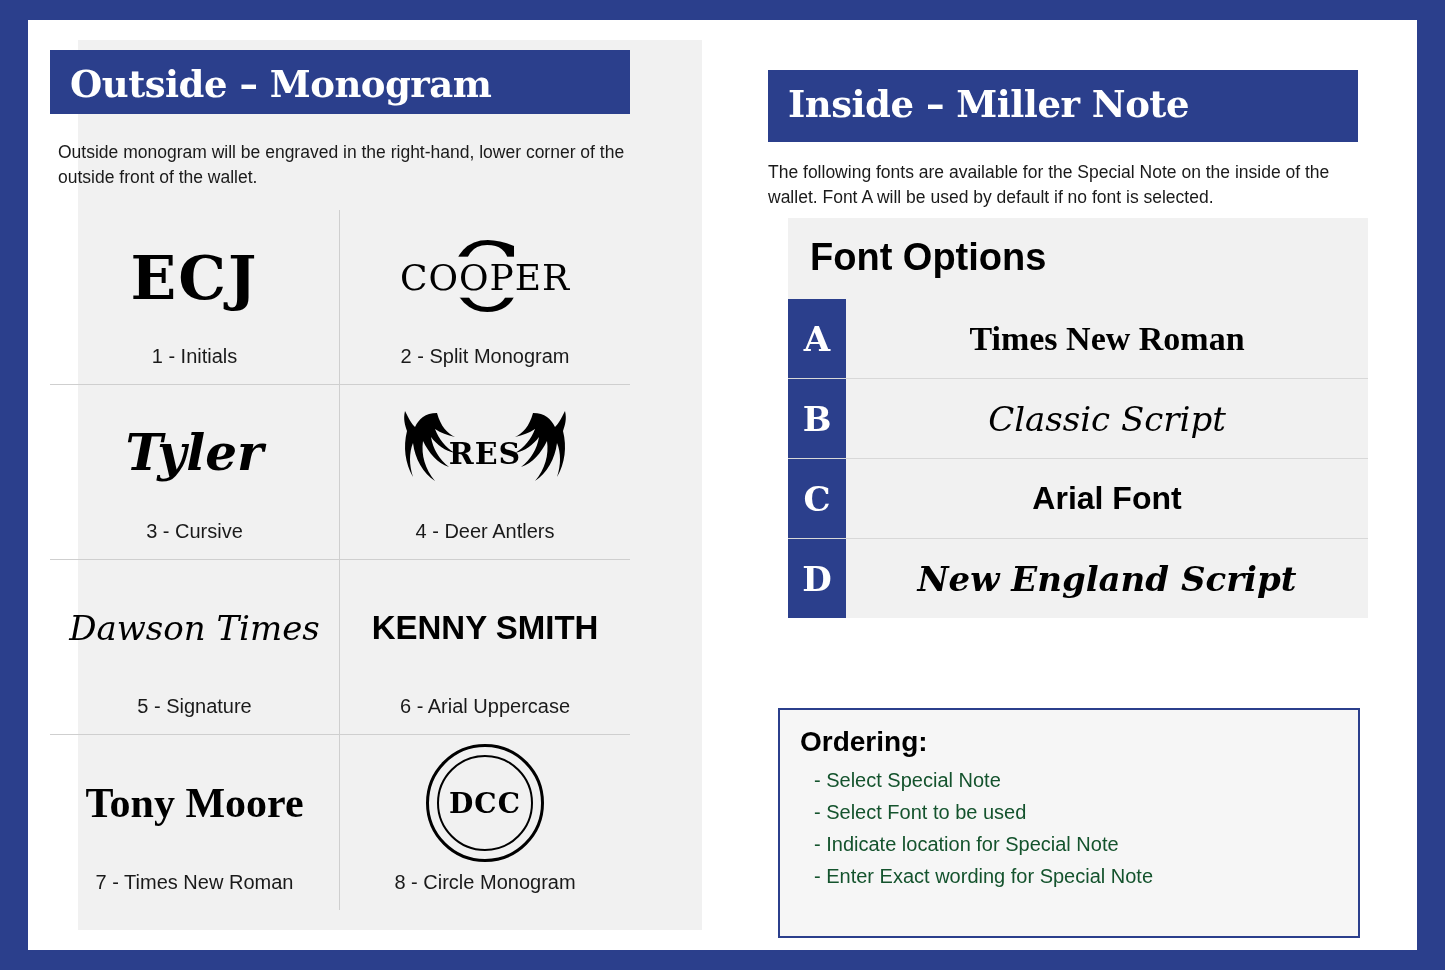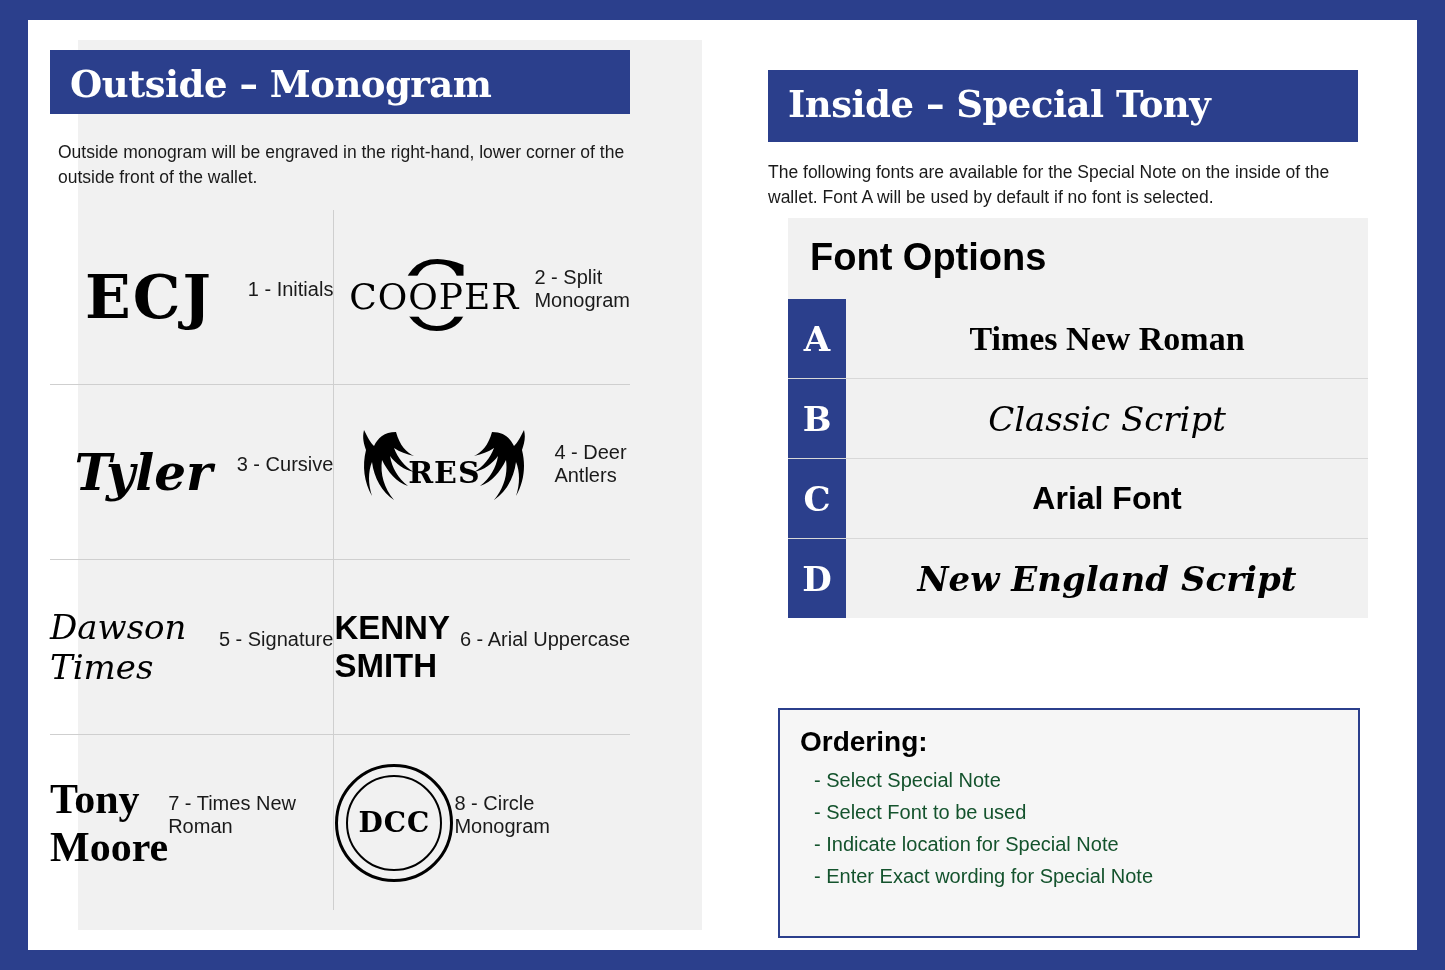--- a/index.html
+++ b/index.html
@@ -70,21 +70,21 @@
     left: 22px;
     top: 190px;
     width: 580px;
     display: grid;
     grid-template-columns: 1fr 1fr;
     grid-template-rows: repeat(4, 175px);
   }
   .mono-cell {
     position: relative;
     display: flex;
-    flex-direction: row;
+    flex-direction: column;
     align-items: center;
     justify-content: flex-start;
     box-sizing: border-box;
   }
   .mono-cell.row-border { border-bottom: 1px solid #cfcfcf; }
   .mono-cell.col-border { border-right: 1px solid #cfcfcf; }
   .sample {
     flex: 1;
     display: flex;
     align-items: center;
@@ -401,21 +401,21 @@
             <span class="letters">DCC</span>
           </div>
         </div>
         <div class="caption">8 - Circle Monogram</div>
       </div>
 
     </div>
 
     <div class="right-panel">
 
-      <div class="panel-header right-header">Inside – Special Tony</div>
+      <div class="panel-header right-header">Inside – Miller Note</div>
 
       <div class="right-desc">The following fonts are available for the Special Note on the inside of the wallet.  Font A will be used by default if no font is selected.</div>
 
       <div class="font-options">
         <div class="fo-title">Font Options</div>
         <div class="fo-rows">
 
           <div class="fo-row">
             <div class="fo-letter">A</div>
             <div class="fo-sample">

